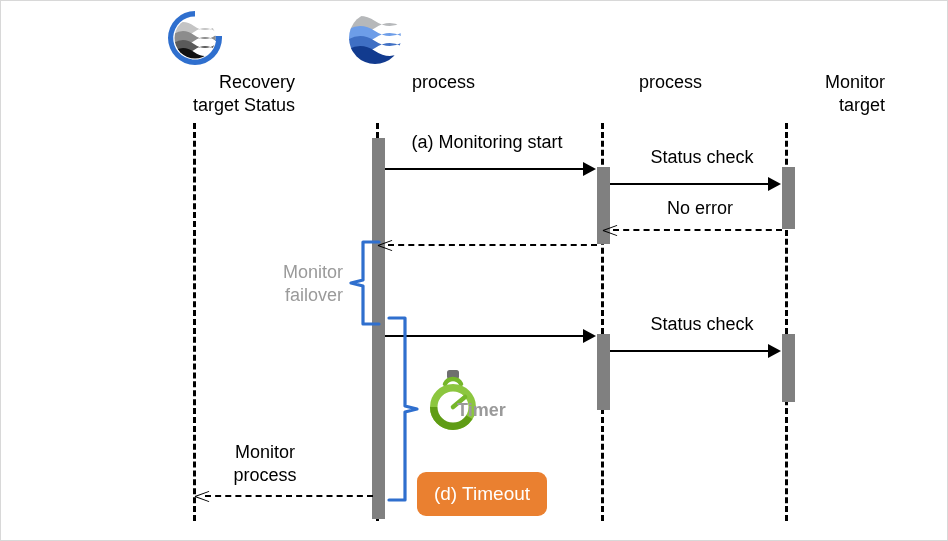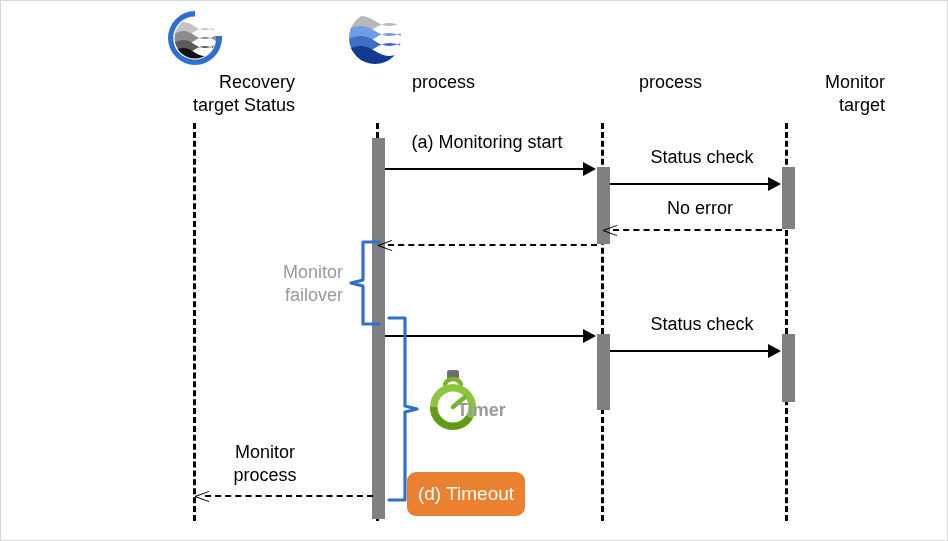--- a/index.html
+++ b/index.html
@@ -238,15 +238,15 @@
   </div>
   <div class="gray-label" style="left:456px; top:398px; width:120px; text-align:left;font-weight:bold;">Timer</div>
 
   <div class="msg-label" style="left:164px; top:440px; width:200px;">
     <span>Monitor</span><br>
     <span>process</span>
   </div>
   <div class="msg-line dashed" style="left:204px; top:494px; width:168px;"></div>
   <div class="arrow-left-open" style="left:194px; top:487px;"></div>
 
-  <div class="badge" style="left:406px; top:471px; width:118px; height:44px;">(d) Timeout</div>
+  <div class="badge" style="left:416px; top:471px; width:130px; height:44px;">(d) Timeout</div>
 
 </div>
 
 </body></html>

